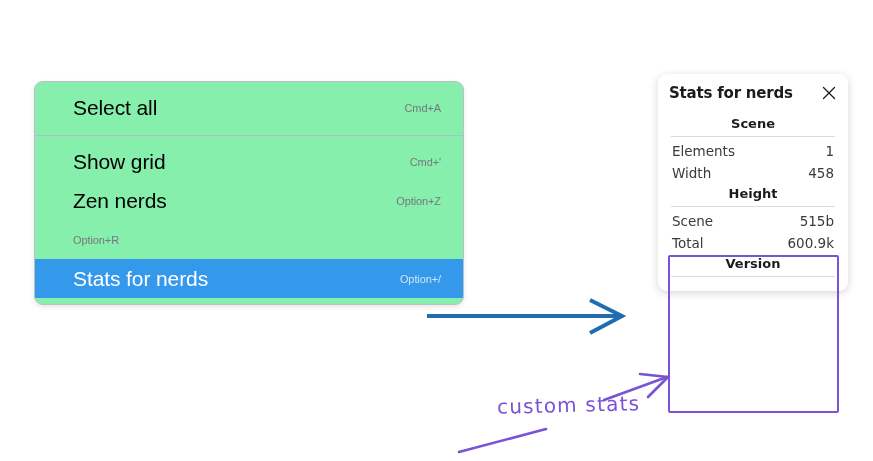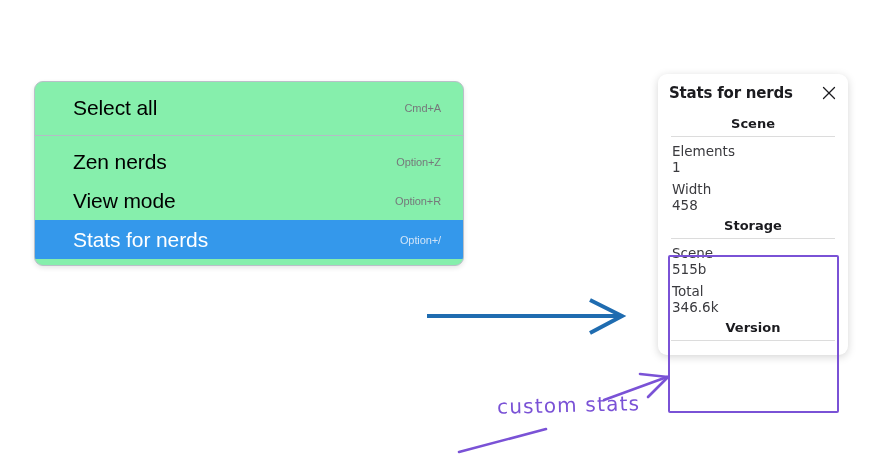--- a/index.html
+++ b/index.html
@@ -104,21 +104,20 @@
     background: #dcdcdc;
     margin: 0 2px 3px 2px;
   }
   .stat-row {
     display: flex;
     justify-content: space-between;
     align-items: flex-start;
     font-size: 13.5px;
     color: #3a3a3e;
     padding: 3px 3px;
-    flex-direction: column;
   }
   .stat-row .k { }
   .stat-row .v { }
   .single-row {
     font-size: 13.5px;
     color: #3a3a3e;
     padding: 3px 3px;
   }
 
   
@@ -162,25 +161,28 @@
     <div class="menu-item">
       <span class="label">Select all</span>
       <span class="shortcut">Cmd+A</span>
     </div>
   </div>
 
   <div class="menu-divider"></div>
 
   <div class="menu-section">
     <div class="menu-item">
+      <span class="label">Show grid</span>
+      <span class="shortcut">Cmd+'</span>
+    </div>
+    <div class="menu-item">
       <span class="label">Zen nerds</span>
       <span class="shortcut">Option+Z</span>
     </div>
     <div class="menu-item">
-      <span class="label">View mode</span>
       <span class="shortcut">Option+R</span>
     </div>
     <div class="menu-item selected">
       <span class="label">Stats for nerds</span>
       <span class="shortcut">Option+/</span>
     </div>
   </div>
 
 </div>
 
@@ -198,29 +200,29 @@
   <div class="hr"></div>
   <div class="stat-row">
     <span class="k">Elements</span>
     <span class="v">1</span>
   </div>
   <div class="stat-row">
     <span class="k">Width</span>
     <span class="v">458</span>
   </div>
 
-  <div class="section-head">Storage</div>
+  <div class="section-head">Height</div>
   <div class="hr"></div>
   <div class="stat-row">
     <span class="k">Scene</span>
     <span class="v">515b</span>
   </div>
   <div class="stat-row">
     <span class="k">Total</span>
-    <span class="v">346.6k</span>
+    <span class="v">600.9k</span>
   </div>
 
   <div class="section-head">Version</div>
   <div class="hr"></div>
 
 </div>
 
 <div id="custom-stats-box"></div>
 
 <svg id="annotation-layer" viewBox="0 0 873 461">

